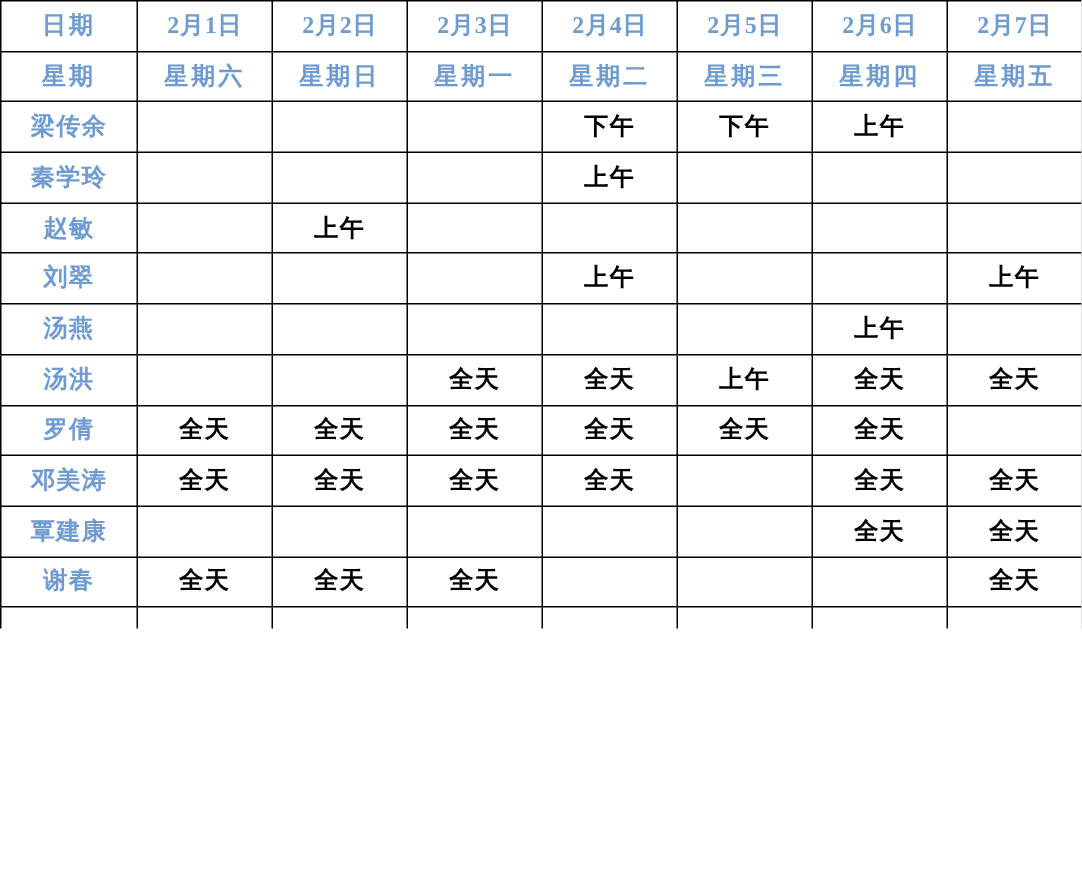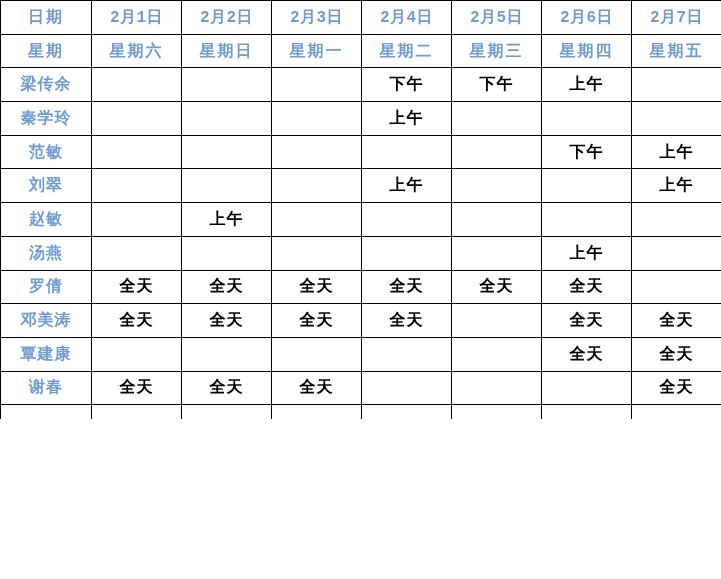--- a/index.html
+++ b/index.html
@@ -4,21 +4,21 @@
 <style>
   :root{
     --header-text:#6D9BD2;
     --value-text:#000000;
     --border:#000000;
     --bg:#FFFFFF;
   }
   html,body{margin:0;padding:0;background:var(--bg);}
   #viewport{
     width:721px;height:477px;overflow:hidden;background:var(--bg);
-    font-family:Liberation Mono, monospace;
+    font-family:Liberation Serif, serif;
   }
   table{
     border-collapse:collapse;table-layout:fixed;width:721px;
   }
   td{
     border:1px solid var(--border);
     text-align:center;vertical-align:middle;
     font-size:16px;font-weight:bold;
     padding:0;overflow:hidden;white-space:nowrap;
   }
@@ -80,58 +80,58 @@
           <td class="name">秦学玲</td>
           <td class="val"></td>
           <td class="val"></td>
           <td class="val"></td>
           <td class="val">上午</td>
           <td class="val"></td>
           <td class="val"></td>
           <td class="val"></td>
         </tr>
         <tr>
-          <td class="name">范敏</td>
+          <td class="name">赵敏</td>
+          <td class="val"></td>
+          <td class="val">上午</td>
           <td class="val"></td>
           <td class="val"></td>
           <td class="val"></td>
           <td class="val"></td>
           <td class="val"></td>
-          <td class="val">下午</td>
-          <td class="val">上午</td>
         </tr>
         <tr>
           <td class="name">刘翠</td>
           <td class="val"></td>
           <td class="val"></td>
           <td class="val"></td>
           <td class="val">上午</td>
           <td class="val"></td>
           <td class="val"></td>
           <td class="val">上午</td>
         </tr>
         <tr>
-          <td class="name">赵敏</td>
-          <td class="val"></td>
-          <td class="val">上午</td>
-          <td class="val"></td>
-          <td class="val"></td>
-          <td class="val"></td>
-          <td class="val"></td>
-          <td class="val"></td>
-        </tr>
-        <tr>
           <td class="name">汤燕</td>
           <td class="val"></td>
           <td class="val"></td>
           <td class="val"></td>
           <td class="val"></td>
           <td class="val"></td>
           <td class="val">上午</td>
           <td class="val"></td>
+        </tr>
+        <tr>
+          <td class="name">汤洪</td>
+          <td class="val"></td>
+          <td class="val"></td>
+          <td class="val">全天</td>
+          <td class="val">全天</td>
+          <td class="val">上午</td>
+          <td class="val">全天</td>
+          <td class="val">全天</td>
         </tr>
         <tr>
           <td class="name">罗倩</td>
           <td class="val">全天</td>
           <td class="val">全天</td>
           <td class="val">全天</td>
           <td class="val">全天</td>
           <td class="val">全天</td>
           <td class="val">全天</td>
           <td class="val"></td>

